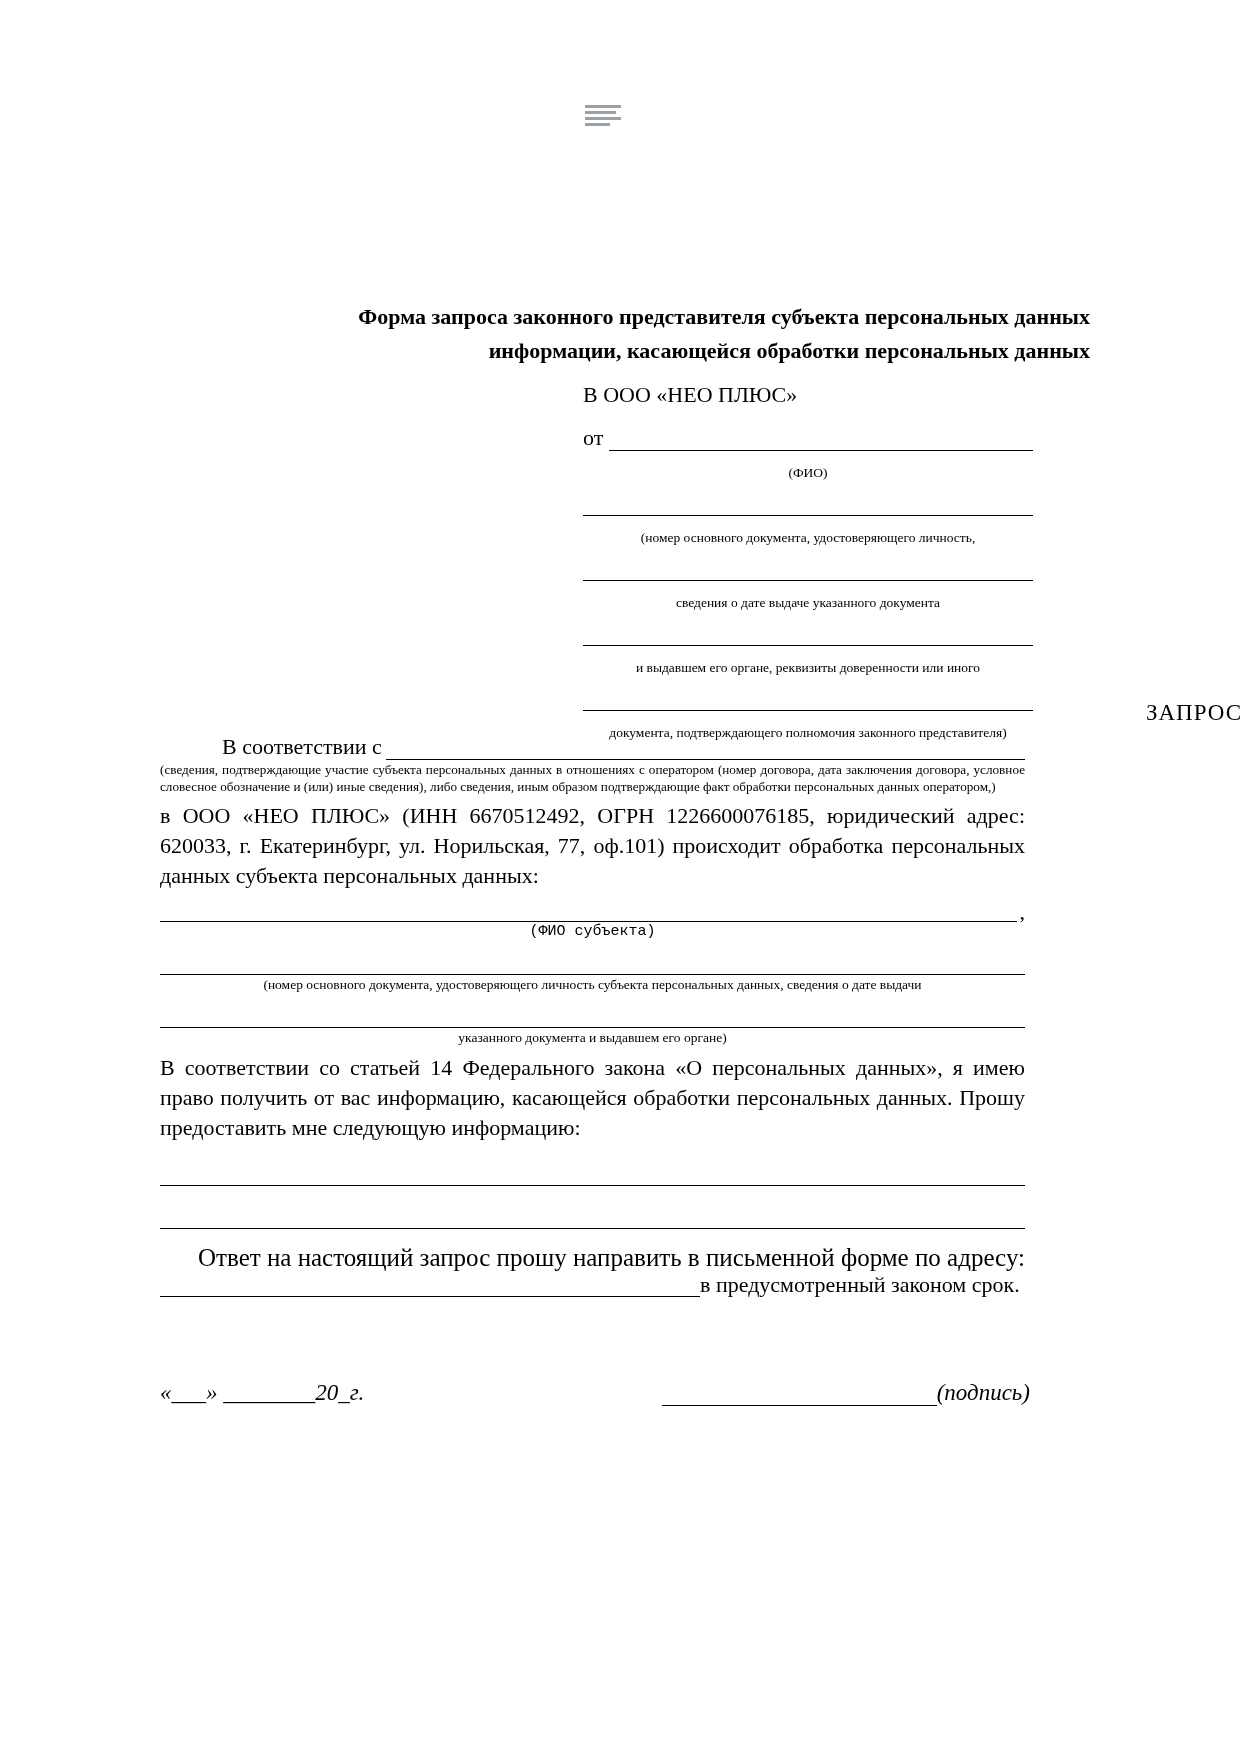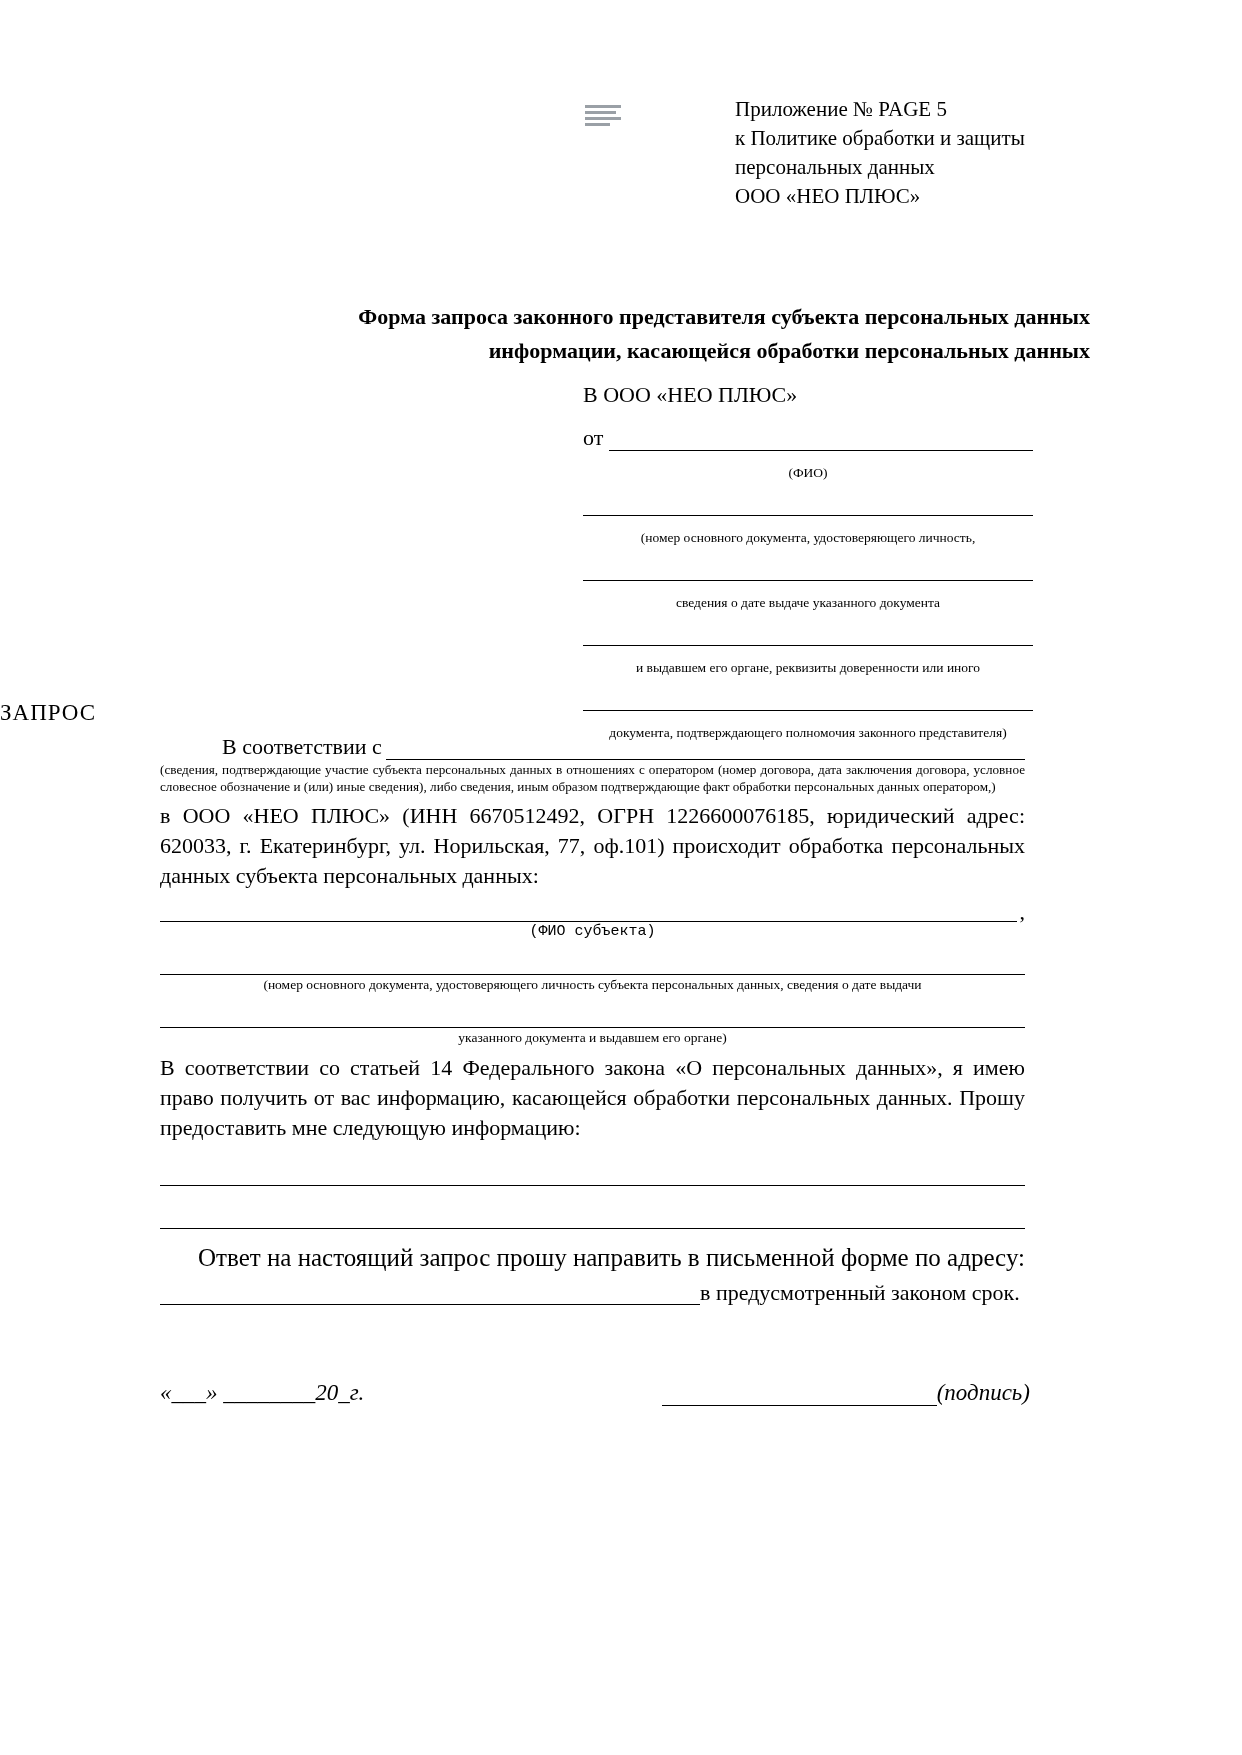--- a/index.html
+++ b/index.html
@@ -109,21 +109,21 @@
     height: 20px;
     width: 100%;
   }
 
   
   .zapros {
     position: absolute;
     top: 700px;
     left: 0;
     width: 1242px;
-    text-align: left;
+    text-align: right;
     font-size: 23px;
     letter-spacing: 1px;
   }
 
   
   .body-block {
     position: absolute;
     left: 160px;
     top: 733px;
     width: 865px;
@@ -175,21 +175,20 @@
 
   .answer-line {
     font-size: 25px;
     line-height: 30px;
     text-align: right;
     margin-top: 14px;
   }
   .addr-row {
     display: flex;
     align-items: flex-end;
-    margin-top: 8px;
   }
   .addr-row .rule-part {
     border-bottom: 1.6px solid #000;
     height: 22px;
     width: 540px;
   }
   .addr-row .tail {
     font-size: 22px;
     line-height: 24px;
     white-space: nowrap;
@@ -224,26 +223,20 @@
 
 <div class="page">
 
   <div class="header-wrap">
     <div class="header-mark">
       <i></i>
         <i></i>
         <i></i>
         <i></i>
     </div>
-    <div class="header-text">
-      <div>Приложение №  PAGE 5</div>
-      <div>к Политике обработки и защиты</div>
-      <div>персональных данных</div>
-      <div>ООО «НЕО ПЛЮС»</div>
-    </div>
   </div>
 
   <div class="doc-title">
     <div>Форма запроса законного представителя субъекта персональных данных</div>
     <div>информации, касающейся обработки персональных данных</div>
   </div>
 
   <div class="addressee">
     <div class="to-line">В ООО «НЕО ПЛЮС»</div>
 

